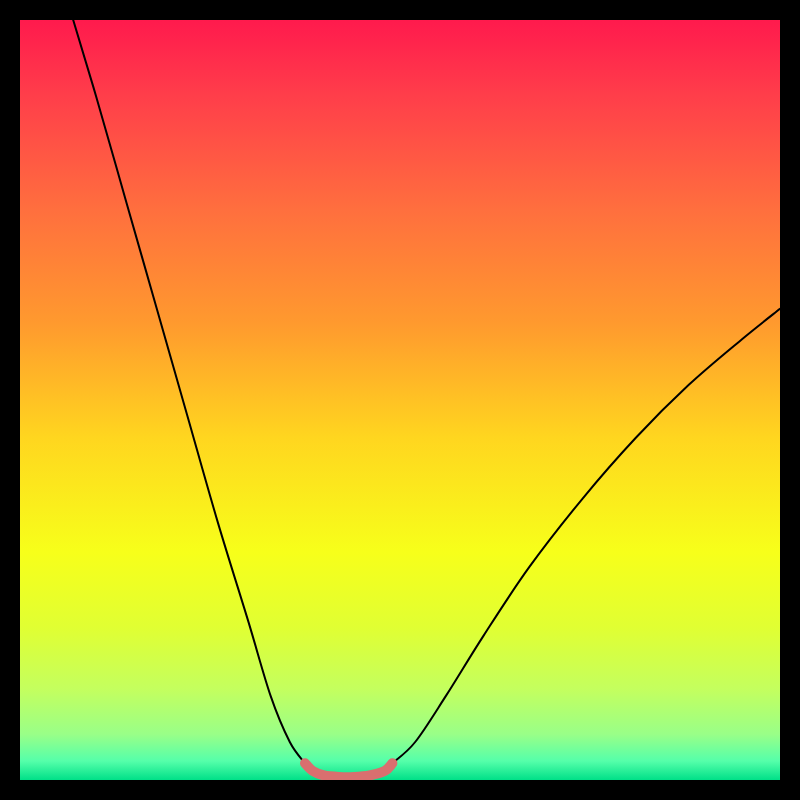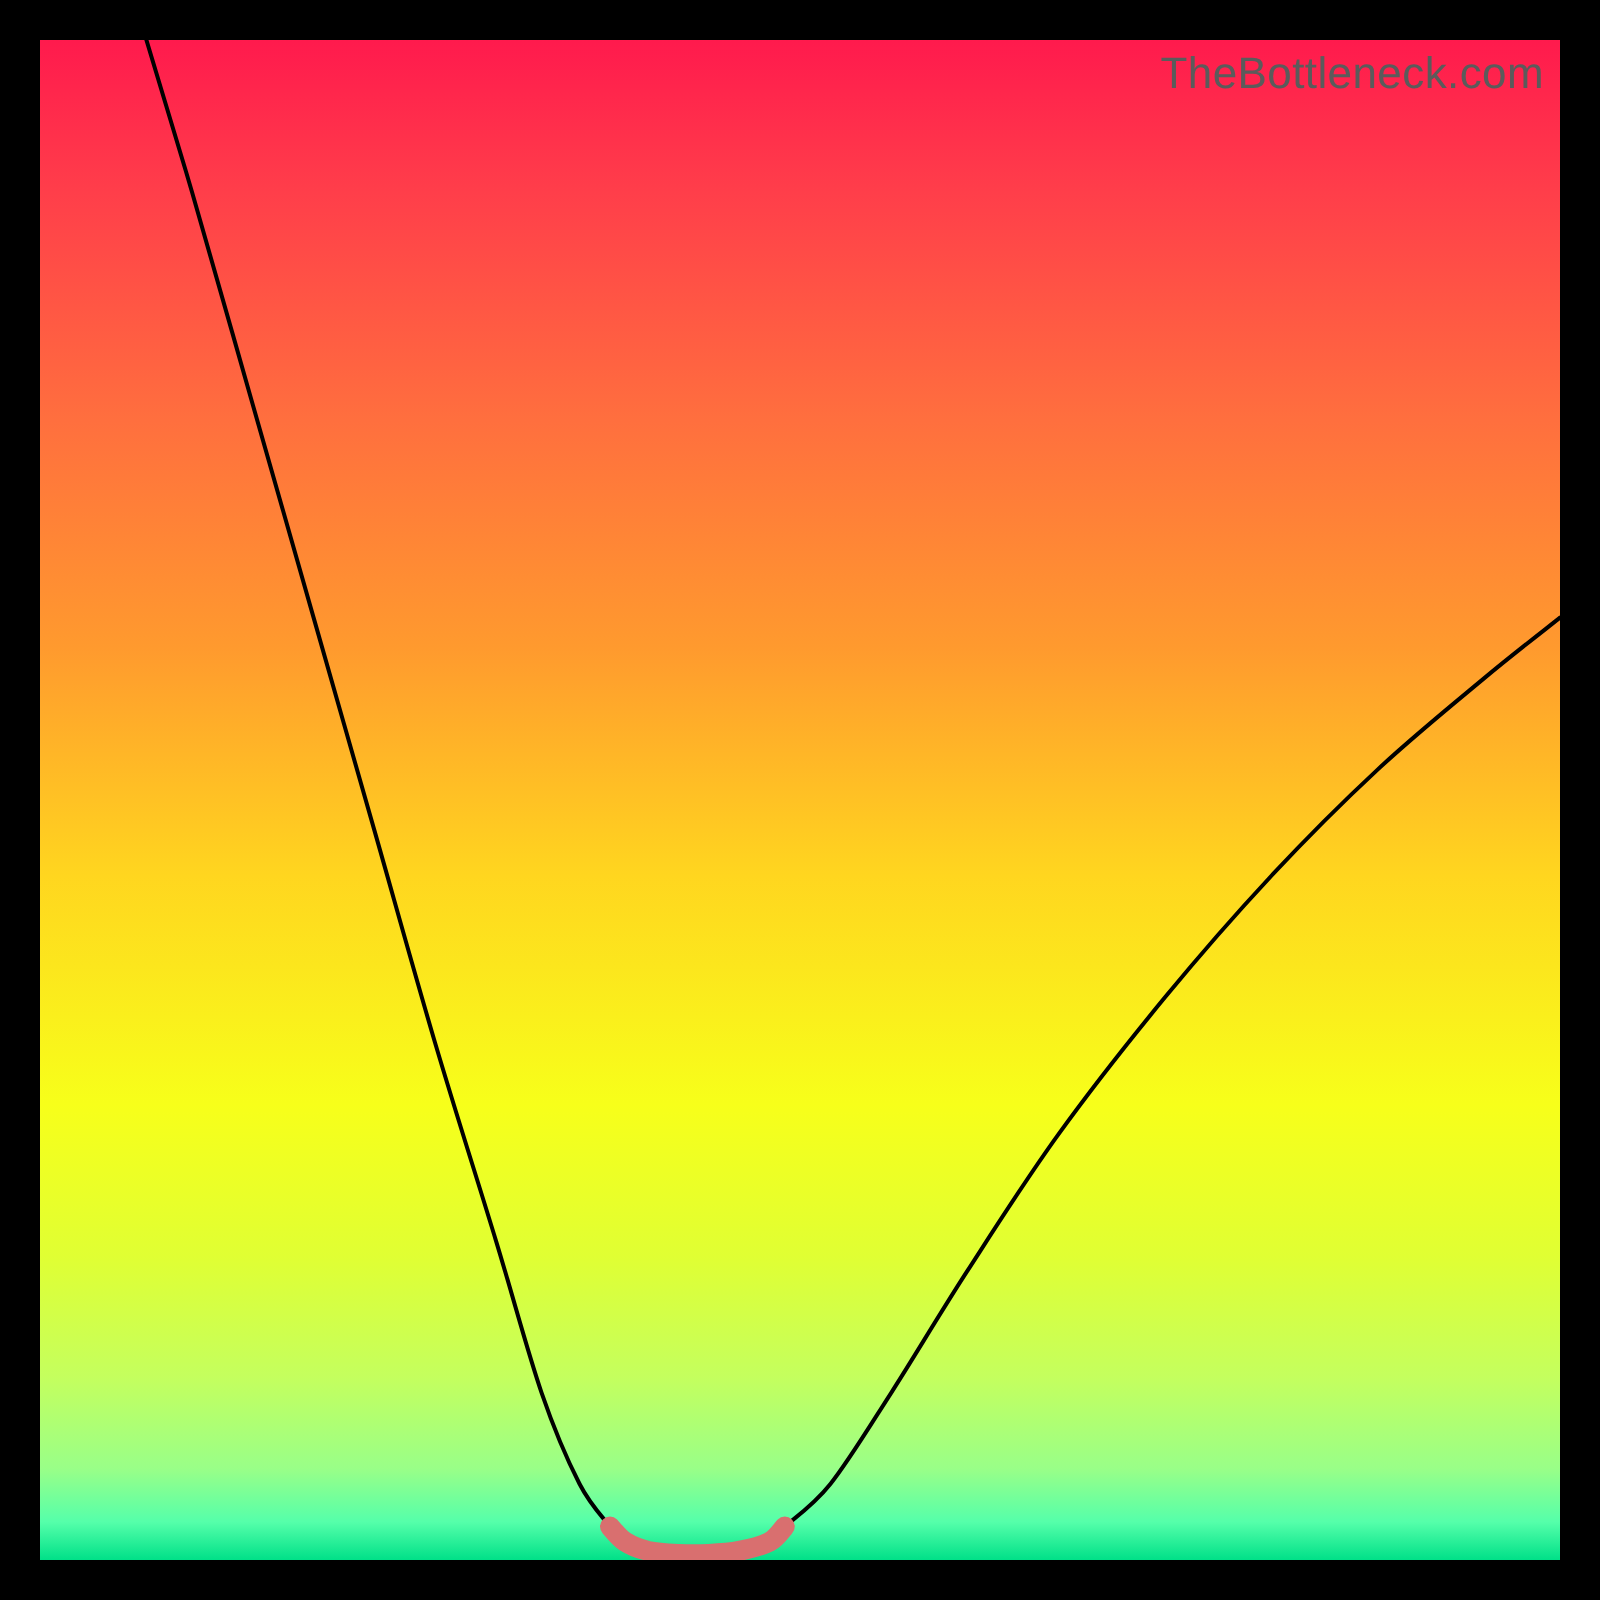--- a/index.html
+++ b/index.html
@@ -57,14 +57,13 @@
           <stop offset="100%" stop-color="#00e088"></stop>
         </linearGradient>
     </defs>
     <rect x="0" y="0" width="760" height="760" fill="url(#bg-grad)"></rect>
     <g id="series-layer">
         <path d="M 53.2 0 C 57.00 12.67, 67.13 45.60, 76.00 76.00 C 84.87 106.40, 96.27 146.93, 106.40 182.40 C 116.53 217.87, 126.67 253.33, 136.80 288.80 C 146.93 324.27, 157.07 359.73, 167.20 395.20 C 177.33 430.67, 187.47 467.40, 197.60 501.60 C 207.73 535.80, 219.13 571.27, 228.00 600.40 C 236.87 629.53, 243.83 656.13, 250.80 676.40 C 257.77 696.67, 264.10 710.85, 269.80 722.00 C 275.50 733.15, 282.47 739.73, 285.00 743.28" fill="none" stroke="#000000" stroke-width="2" stroke-linecap="round" stroke-linejoin="round"></path>
         <path d="M 372.4 743.28 C 376.20 739.73, 386.33 733.15, 395.20 722.00 C 404.07 710.85, 414.20 694.13, 425.60 676.40 C 437.00 658.67, 449.67 637.13, 463.60 615.60 C 477.53 594.07, 492.73 570.00, 509.20 547.20 C 525.67 524.40, 544.67 500.33, 562.40 478.80 C 580.13 457.27, 597.87 437.00, 615.60 418.00 C 633.33 399.00, 651.07 381.27, 668.80 364.80 C 686.53 348.33, 706.80 331.87, 722.00 319.20 C 737.20 306.53, 753.67 293.87, 760.00 288.80" fill="none" stroke="#000000" stroke-width="2" stroke-linecap="round" stroke-linejoin="round"></path>
         <path d="M 285 743.28 C 286.27 744.55, 289.43 748.85, 292.60 750.88 C 295.77 752.91, 299.57 754.43, 304.00 755.44 C 308.43 756.45, 314.13 756.71, 319.20 756.96 C 324.27 757.21, 329.33 757.21, 334.40 756.96 C 339.47 756.71, 344.53 756.45, 349.60 755.44 C 354.67 754.43, 361.00 752.91, 364.80 750.88 C 368.60 748.85, 371.13 744.55, 372.40 743.28" fill="none" stroke="#d96f6f" stroke-width="10" stroke-linecap="round" stroke-linejoin="round"></path>
       </g>
   </svg>
-  <div class="watermark">TheBottleneck.com</div>
 </div>
 
 </body></html>

